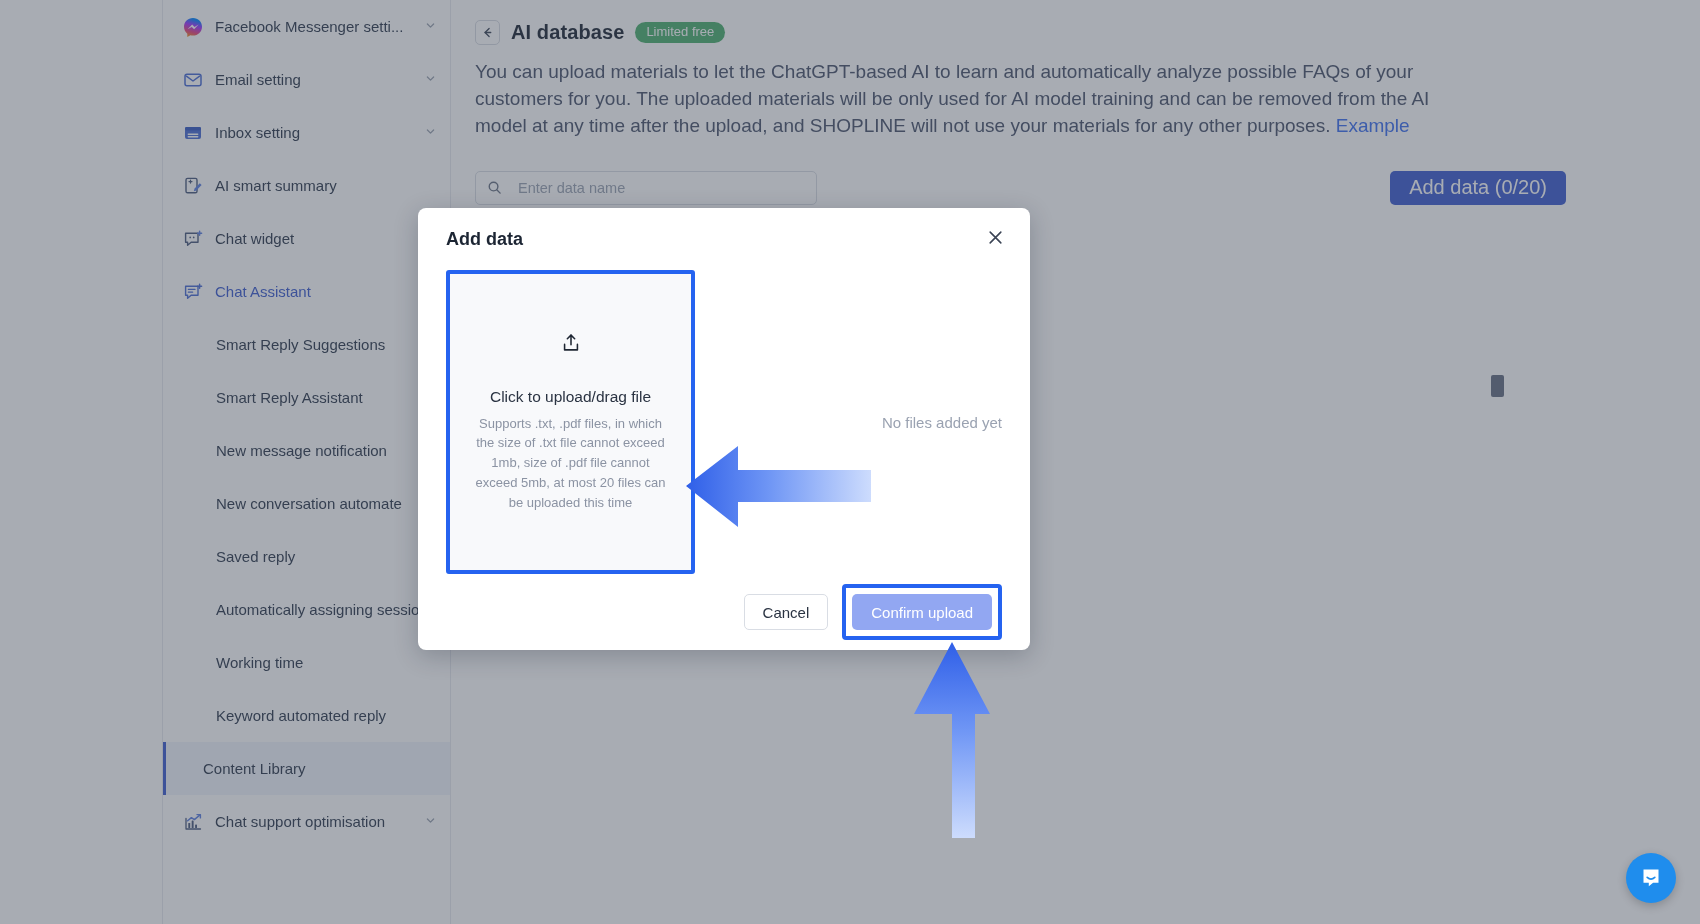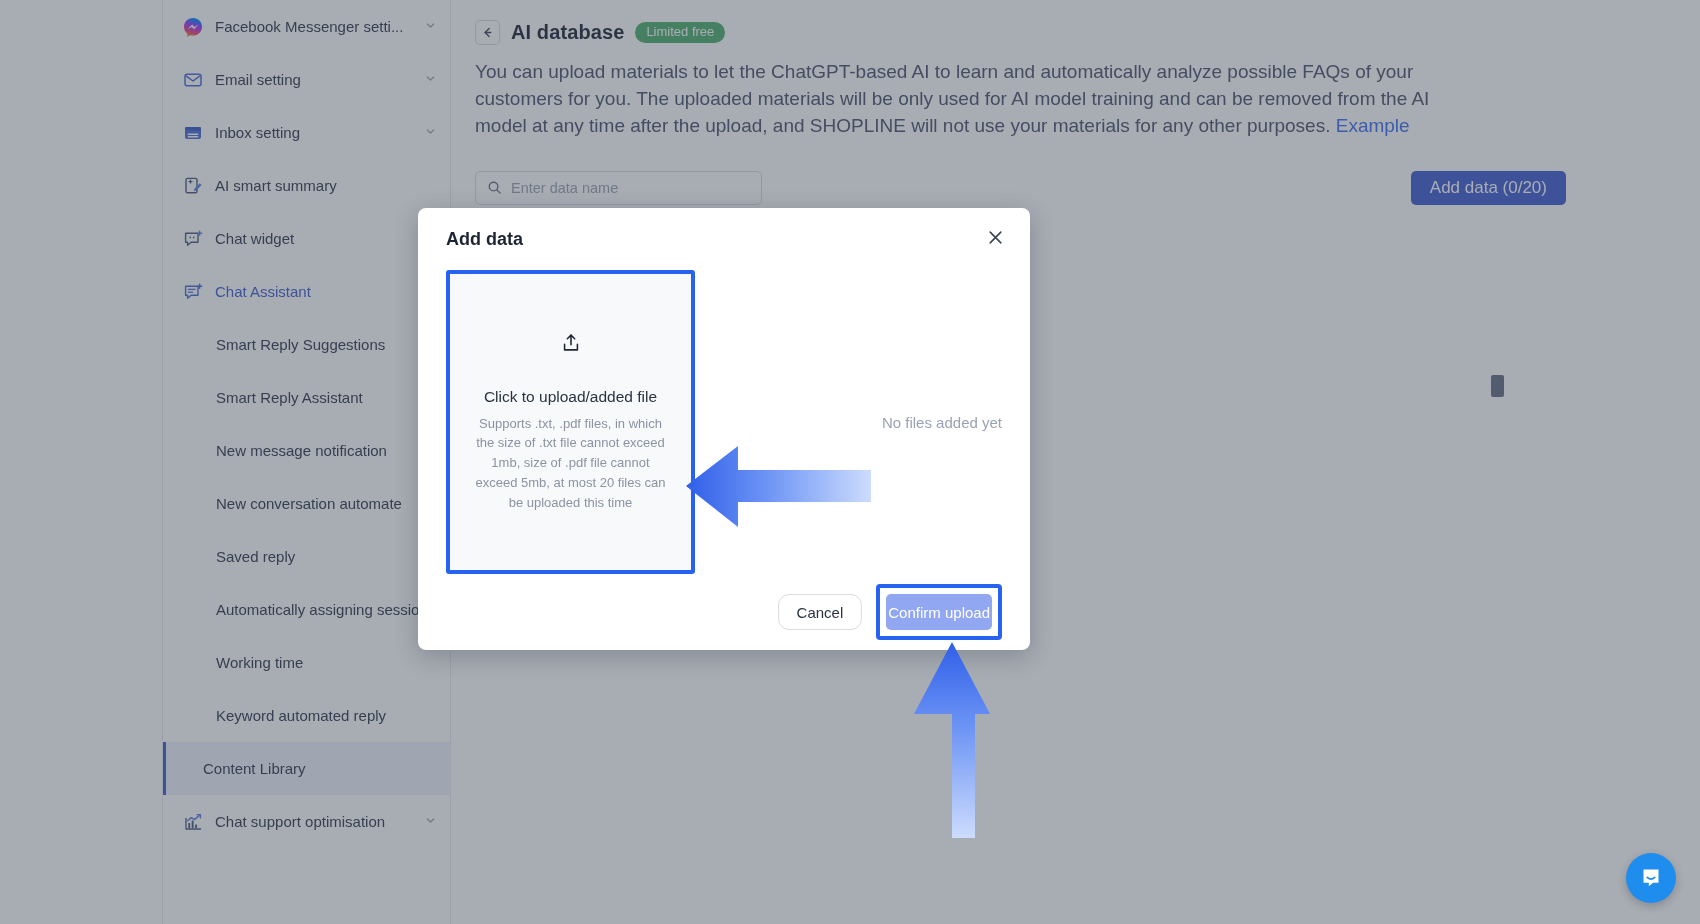--- a/index.html
+++ b/index.html
@@ -67,28 +67,28 @@
     padding: 3px 11px 4px; line-height: 1.1;
   }
   .page-desc {
     margin: 14px 0 4px 10px; max-width: 955px;
     font-size: 19px; line-height: 1.42; color: #49536b;
   }
   .page-desc a { color: #3c6ff0; text-decoration: none; }
 
   .toolbar { display: flex; align-items: center; margin: 31px 0 0 10px; padding-right: 10px; }
   .search-box {
-    width: 287px; height: 34px; border: 1px solid #d9dde4; border-radius: 5px;
-    display: flex; align-items: center; gap: 9px; padding: 0 11px; background: #fff;
+    width: 342px; height: 34px; border: 1px solid #d9dde4; border-radius: 5px;
+    display: flex; align-items: center; gap: 16px; padding: 0 11px; background: #fff;
   }
   .search-box .ph { font-size: 14.5px; color: #9aa3b2; }
   .spacer { flex: 1 1 auto; }
   .btn-primary {
     height: 34px; background: #3c5ccf; color: #fff; border: none; border-radius: 5px;
-    font-size: 17px; padding: 0 19px; font-family: inherit; cursor: pointer;
+    font-size: 20px; padding: 0 19px; font-family: inherit; cursor: pointer;
   }
 
   
   .page-thumb {
     position: absolute; left: 1040px; top: 375px; width: 13px; height: 22px;
     background: #49536b; border-radius: 2px; opacity: .85;
   }
 
   
   .dimmer { position: absolute; inset: 0; background: rgba(61,70,87,.45); }
@@ -125,30 +125,30 @@
     flex: 1 1 auto; display: flex; align-items: center; justify-content: flex-end;
   }
   .no-files { font-size: 15px; color: #9aa2b1; }
 
   .modal-foot {
     display: flex; align-items: center; justify-content: flex-end;
     gap: 0; padding: 0 28px; height: 76px;
   }
   .btn-cancel {
     height: 36px; min-width: 80px; background: #fff; border: 1px solid #d9dde4;
-    border-radius: 11px; font-size: 15px; color: #2a3342; font-family: inherit;
+    border-radius: 5px; font-size: 15px; color: #2a3342; font-family: inherit;
     padding: 0 18px; cursor: pointer;
   }
   .confirm-wrap {
     margin-left: 14px; border: 4px solid #2563f0; border-radius: 4px;
     padding: 6px; display: inline-flex;
   }
   .btn-confirm {
     height: 36px; background: #92a7f2; color: #ffffff; border: none; border-radius: 5px;
-    font-size: 15px; font-family: inherit; padding: 0 2px; cursor: not-allowed;
+    font-size: 15px; font-family: inherit; padding: 0 19px; cursor: not-allowed;
   }
 
   
   .arrow-left { position: absolute; left: 686px; top: 440px; width: 185px; height: 90px; }
   .arrow-up   { position: absolute; left: 908px; top: 638px; width: 110px; height: 200px; }
 
   
   .chat-launcher {
     position: absolute; right: 24px; bottom: 21px; width: 50px; height: 50px;
     border-radius: 50%; background: #1f8ded;
@@ -338,21 +338,21 @@
     <div class="modal-body">
       <div class="drop-outline">
         <div class="dropzone">
           <div class="dz-icon">
             <svg width="22" height="22" viewBox="0 0 24 24" fill="none">
               <path d="M12 3.5 V14" stroke="#1f2733" stroke-width="1.7" stroke-linecap="round"></path>
               <path d="M8 7.3 L12 3.4 L16 7.3" stroke="#1f2733" stroke-width="1.7" stroke-linecap="round" stroke-linejoin="round"></path>
               <path d="M5 13.5 V19.5 H19 V13.5" stroke="#1f2733" stroke-width="1.7" stroke-linecap="round" stroke-linejoin="round"></path>
             </svg>
           </div>
-          <div class="dz-title">Click to upload/added file</div>
+          <div class="dz-title">Click to upload/drag file</div>
           <div class="dz-sub">Supports .txt, .pdf files, in which the size of .txt file cannot exceed 1mb, size of .pdf file cannot exceed 5mb, at most 20 files can be uploaded this time</div>
         </div>
       </div>
 
       <div class="files-pane">
         <div class="no-files">No files added yet</div>
       </div>
     </div>
 
     <div class="modal-foot">

